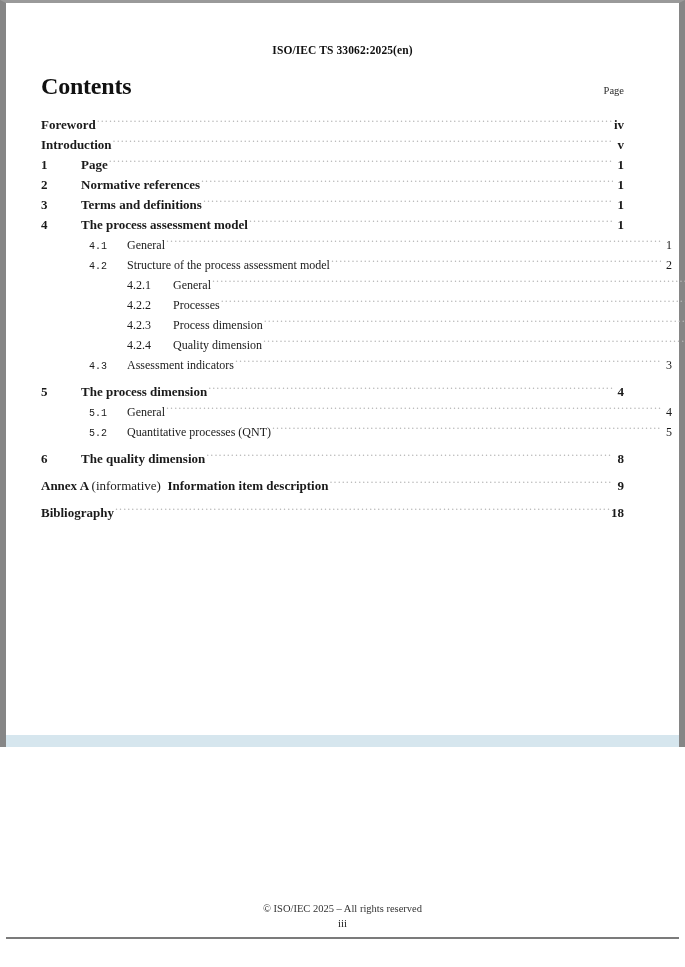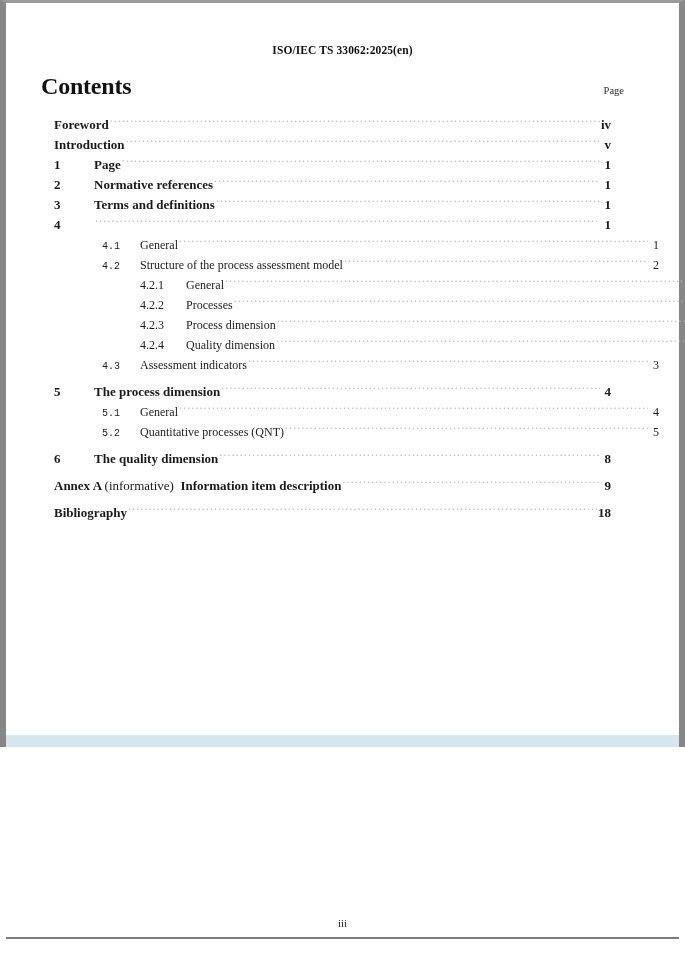--- a/index.html
+++ b/index.html
@@ -101,21 +101,21 @@
   .page-label {
     position: absolute;
     right: 0;
     top: 12px;
     font-size: 10.5px;
     font-weight: normal;
     color: #2a2a2a;
   }
 
   .toc-list {
-    margin: 13px;
+    margin: 0;
     padding: 0;
     list-style: none;
     margin-top: 8px;
   }
 
   
   .toc-entry {
     display: flex;
     align-items: baseline;
     width: 100%;
@@ -244,20 +244,21 @@
             <span class="toc-pageno">1</span>
           </li>
           <li class="toc-entry lv-1">
             <span class="toc-num">3</span>
             <span class="toc-text">Terms and definitions</span>
             <span class="toc-leader"></span>
             <span class="toc-pageno">1</span>
           </li>
           <li class="toc-entry lv-1">
             <span class="toc-num">4</span>
+            <span class="toc-text">The process assessment model</span>
             <span class="toc-leader"></span>
             <span class="toc-pageno">1</span>
           </li>
           <li class="toc-entry lv-2">
             <span class="toc-num">4.1</span>
             <span class="toc-text">General</span>
             <span class="toc-leader"></span>
             <span class="toc-pageno">1</span>
           </li>
           <li class="toc-entry lv-2">
@@ -326,20 +327,21 @@
             <span class="toc-leader"></span>
             <span class="toc-pageno">18</span>
           </li>
         </ul>
 
     </div>
 
     <div class="page-bottom-rule"></div>
 
     <div class="page-footer">
+      <div class="copyright">© ISO/IEC 2025 – All rights reserved</div>
       <div class="folio">iii</div>
     </div>
 
   </div>
 
   <div class="viewer-bottom-hairline"></div>
   <div class="viewer-bottom-tint"></div>
 </div>
 
 </body></html>

